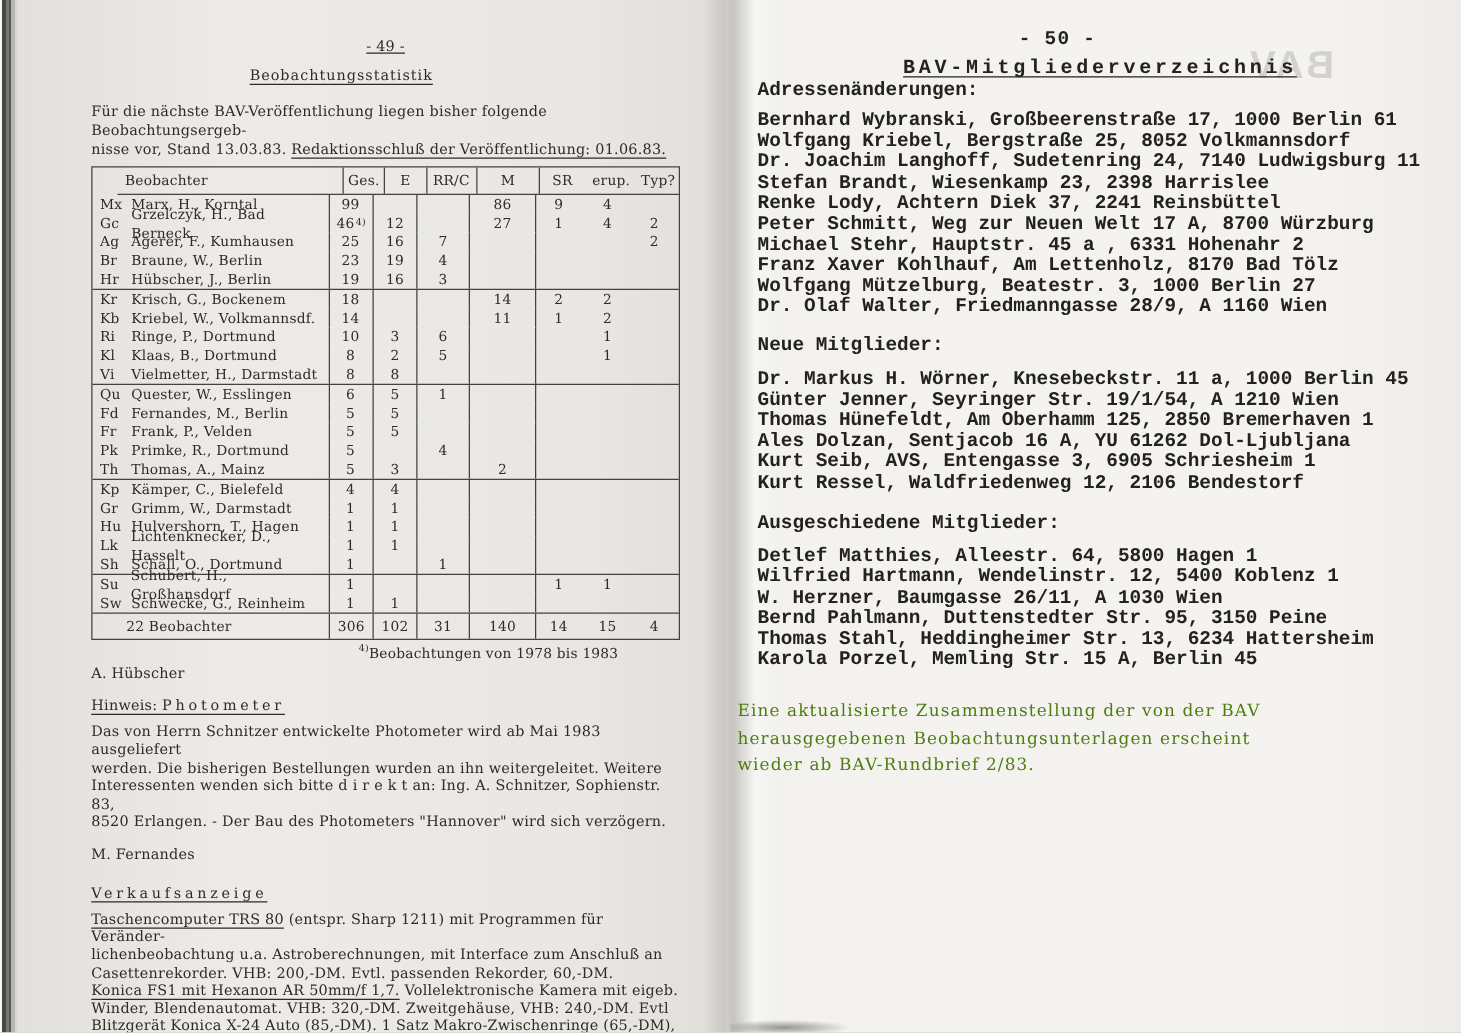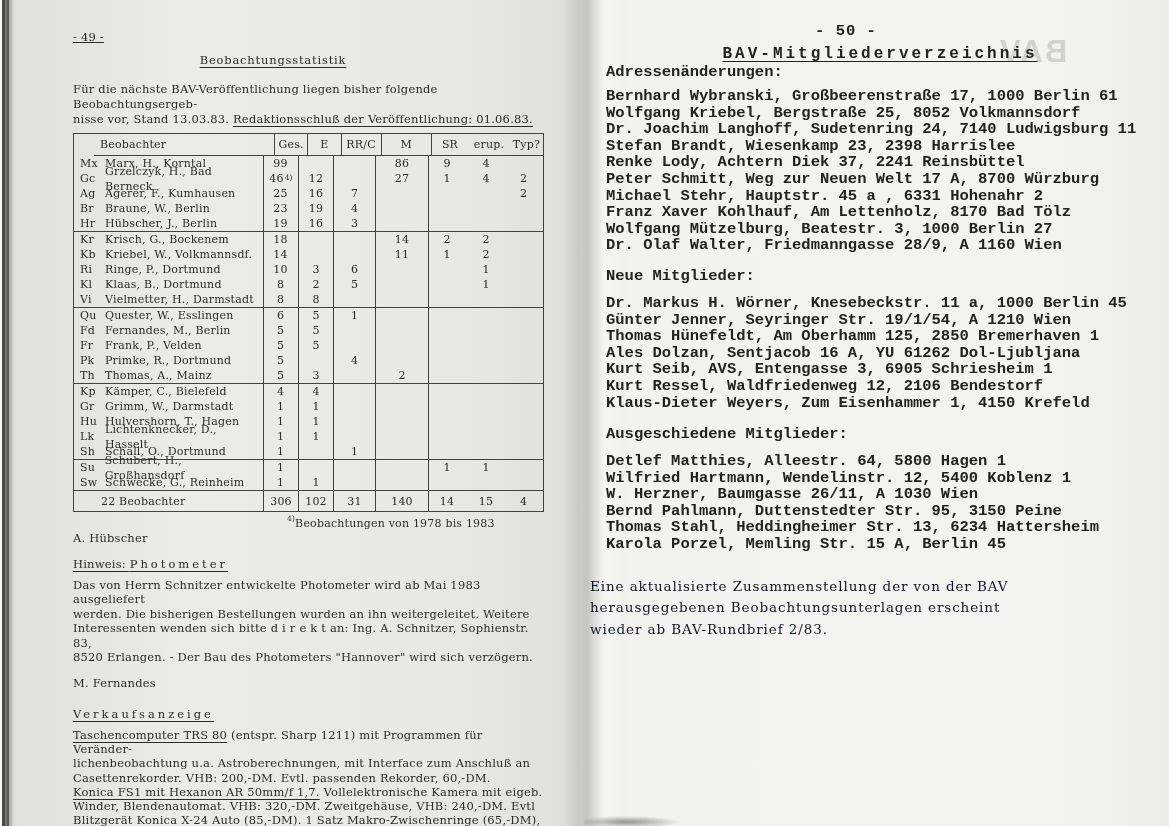--- a/index.html
+++ b/index.html
@@ -19,21 +19,21 @@
       rgba(255,255,255,.55) 68%,rgba(110,108,104,0) 100%);}
   .bottom-smudge{position:absolute;left:584px;top:816px;width:96px;height:10px;
     background:radial-gradient(ellipse at 45% 60%,rgba(88,86,82,.6),rgba(88,86,82,0) 72%);}
   .ghost-bav{position:absolute;left:998px;top:34px;font-family:"Liberation Sans",sans-serif;
     font-weight:bold;font-size:31px;letter-spacing:2px;color:#d3d2ce;
     transform:scaleX(-1);user-select:none;}
 
   
   .left-content{position:absolute;left:73px;top:30px;width:471px;color:#2d2b26;
     font-size:11.5px;letter-spacing:.2px;}
-  .pagenum-l{text-align:left;font-size:11.5px;text-decoration:underline;}
+  .pagenum-l{text-align:center;font-size:11.5px;text-decoration:underline;}
   .title-l-wrap{width:400px;text-align:center;margin-top:9px;}
   .underline{text-decoration:underline;text-underline-offset:3px;}
   .title-l{letter-spacing:.8px;}
   .intro{margin-top:15px;line-height:15px;}
 
   .stats-table{margin-top:6px;width:471px;border:1.5px solid #44423c;
     font-size:11px;letter-spacing:.2px;box-sizing:border-box;}
   .hrow{display:flex;height:21px;align-items:center;border-bottom:1px solid #44423c;margin-left:20px;}
   .trow{display:flex;height:15px;line-height:15px;align-items:center;}
   .c{box-sizing:border-box;height:100%;display:flex;align-items:center;justify-content:center;}
@@ -71,21 +71,21 @@
   .title-r{font-size:16px;letter-spacing:3px;}
   .sec-heading{margin-top:0;}
   .sec0 .sec-heading{}
   .sec1 .sec-heading{margin-top:13px;}
   .sec2 .sec-heading{margin-top:14px;}
   .entries{margin-top:7px;}
   .sec1 .entries,.sec2 .entries{margin-top:10px;}
   .entry{height:16.6px;line-height:16.6px;white-space:nowrap;}
   .closing{margin-top:23px;margin-left:-16px;font-family:"DejaVu Serif",serif;
     font-weight:normal;font-size:13.5px;letter-spacing:.9px;line-height:21.5px;
-    color:#0f172a;}
+    color:#4d7c0f;}
 </style>
 </head>
 <body>
 
 <div class="scan">
   <div class="page-left"></div>
   <div class="page-right"></div>
   <div class="binding-left"></div>
   <div class="gutter"></div>
   <div class="bottom-smudge"></div>
@@ -619,21 +619,20 @@
     <div class="sec1">
       <div class="sec-heading">Neue Mitglieder:</div>
       <div class="entries">
 
       <div class="entry">Dr. Markus H. Wörner, Knesebeckstr. 11 a, 1000 Berlin 45</div>
           <div class="entry">Günter Jenner, Seyringer Str. 19/1/54, A 1210 Wien</div>
           <div class="entry">Thomas Hünefeldt, Am Oberhamm 125, 2850 Bremerhaven 1</div>
           <div class="entry">Ales Dolzan, Sentjacob 16 A, YU 61262 Dol-Ljubljana</div>
           <div class="entry">Kurt Seib, AVS, Entengasse 3, 6905 Schriesheim 1</div>
           <div class="entry">Kurt Ressel, Waldfriedenweg 12, 2106 Bendestorf</div>
-          <div class="entry">Klaus-Dieter Weyers, Zum Eisenhammer 1, 4150 Krefeld</div>
         </div>
     </div>
 
     <div class="sec2">
       <div class="sec-heading">Ausgeschiedene Mitglieder:</div>
       <div class="entries">
 
       <div class="entry">Detlef Matthies, Alleestr. 64, 5800 Hagen 1</div>
           <div class="entry">Wilfried Hartmann, Wendelinstr. 12, 5400 Koblenz 1</div>
           <div class="entry">W. Herzner, Baumgasse 26/11, A 1030 Wien</div>

